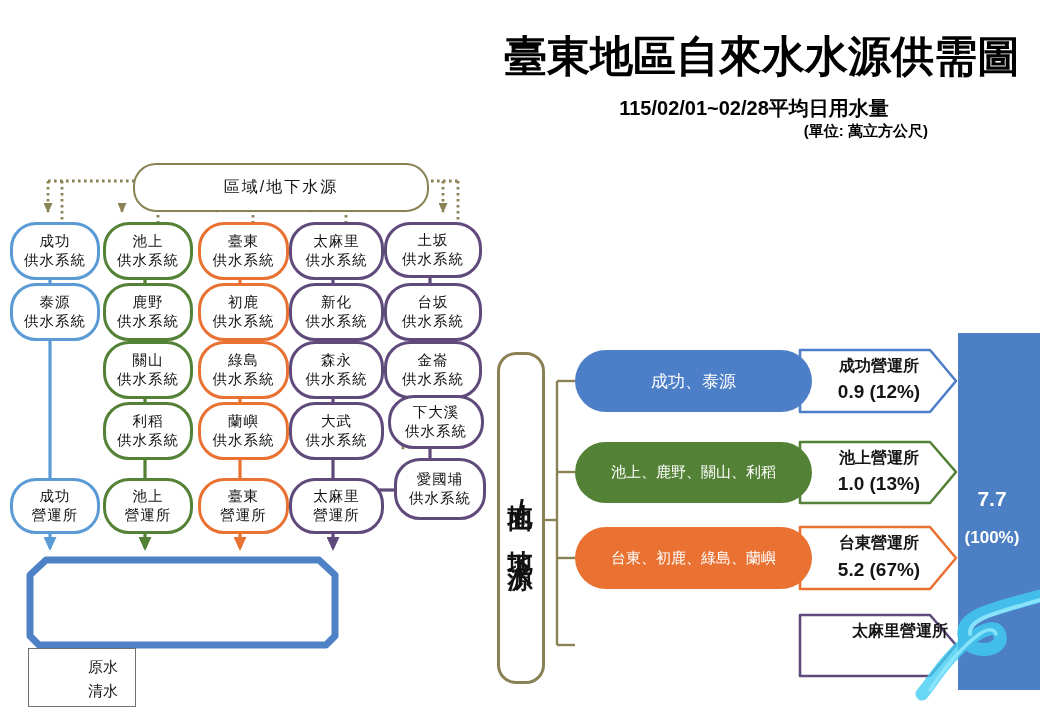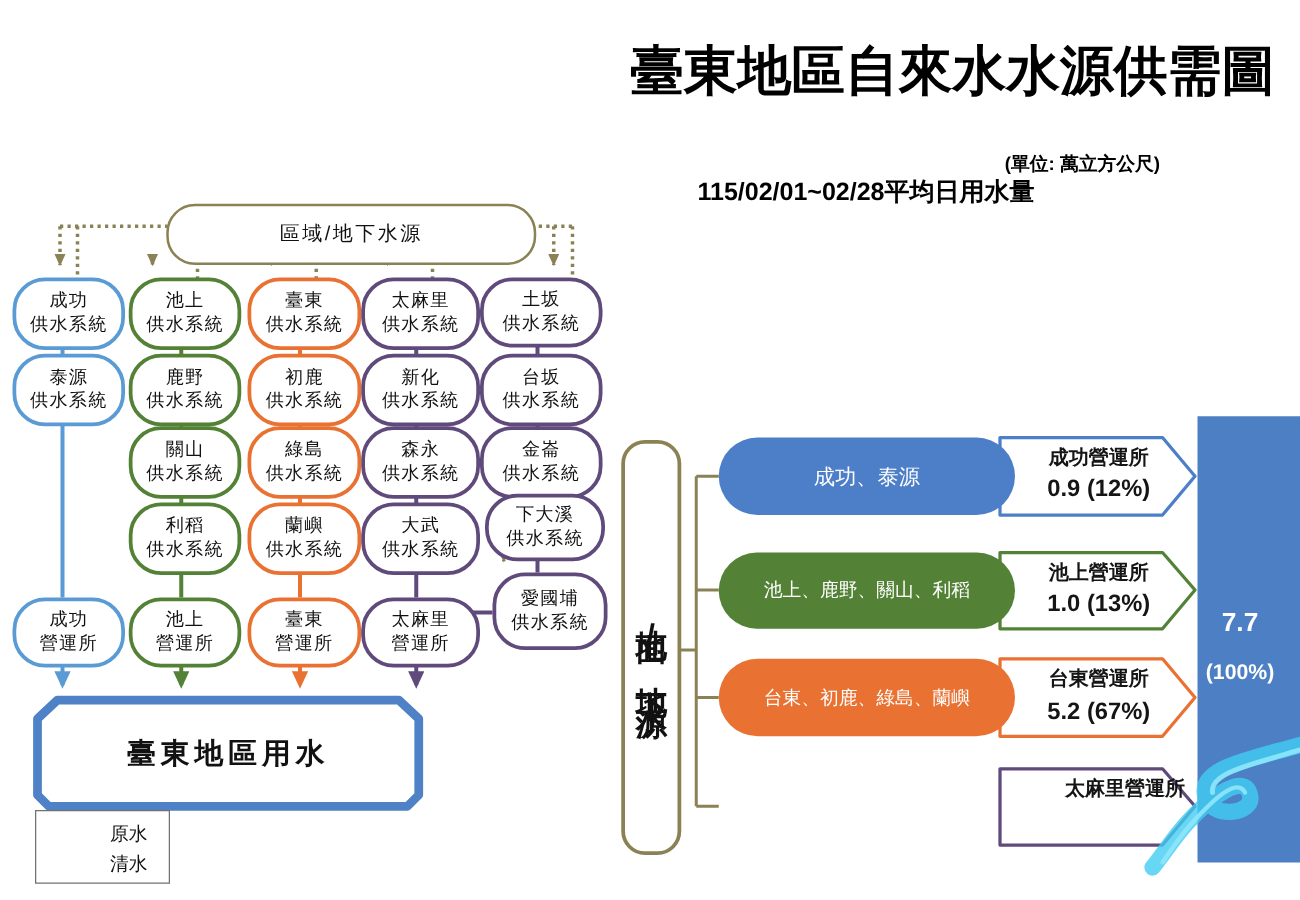--- a/index.html
+++ b/index.html
@@ -14,22 +14,22 @@
   .pill{position:absolute;z-index:2;left:575px;width:237px;border-radius:33px;color:#fff;
         display:flex;align-items:center;justify-content:center;text-align:center;font-weight:400;
         white-space:pre-line;}
   .chevline{position:absolute;z-index:2;left:810px;width:138px;text-align:center;color:#151515;}
   .vlabel{position:absolute;z-index:2;left:497px;top:352px;width:42px;height:326px;background:#fff;
         border:3px solid #8a8254;border-radius:19px;display:flex;align-items:center;justify-content:center;}
   .vlabel span{writing-mode:vertical-rl;text-orientation:upright;font-size:25px;font-weight:700;
         letter-spacing:6px;color:#111;}
   .title{position:absolute;z-index:2;left:486px;top:28px;width:552px;text-align:center;
         font-size:43px;font-weight:900;letter-spacing:0px;white-space:nowrap;color:#000;}
-  .subtitle{position:absolute;z-index:2;left:558px;top:95px;width:392px;text-align:left;
-        font-size:20px;font-weight:600;color:#000;margin-top:45px;}
+  .subtitle{position:absolute;z-index:2;left:558px;top:95px;width:392px;text-align:center;
+        font-size:20px;font-weight:600;color:#000;}
   .unitnote{position:absolute;z-index:2;left:558px;top:122px;width:370px;text-align:right;
         font-size:15px;font-weight:600;color:#000;}
   .demandlbl{position:absolute;z-index:2;left:30px;top:560px;width:305px;height:85px;
         display:flex;align-items:center;justify-content:center;font-size:23px;font-weight:700;
         letter-spacing:4px;color:#111;}
   .legendbox{position:absolute;z-index:1;left:28px;top:648px;width:106px;height:57px;
         border:1.5px solid #707070;background:#fff;}
   .leglbl{position:absolute;z-index:2;left:88px;font-size:15px;color:#111;}
   .bartxt{position:absolute;z-index:2;left:958px;width:68px;text-align:center;color:#fff;font-weight:700;}
 </style>
@@ -181,21 +181,20 @@
 供水系統</div>
   <div class="fbox" style="left:384px;top:283px;width:92px;height:52px;border-color:#5f4a7b;">台坂
 供水系統</div>
   <div class="fbox" style="left:384px;top:341px;width:92px;height:52px;border-color:#5f4a7b;">金崙
 供水系統</div>
   <div class="fbox" style="left:388px;top:395px;width:90px;height:48px;border-color:#5f4a7b;">下大溪
 供水系統</div>
   <div class="fbox" style="left:394px;top:458px;width:86px;height:56px;border-color:#5f4a7b;">愛國埔
 供水系統</div>
 
-  <div class="demandlbl">臺東地區用水</div>
 
   <div class="legendbox"></div>
   <div class="leglbl" style="top:658px;">原水</div>
   <div class="leglbl" style="top:682px;">清水</div>
 
   <div class="vlabel">
     <span>地面/地下水源</span>
   </div>
 
   <div class="pill" style="top:350px;height:62px;background:#4d7ec8;font-size:17px;">成功、泰源</div>

